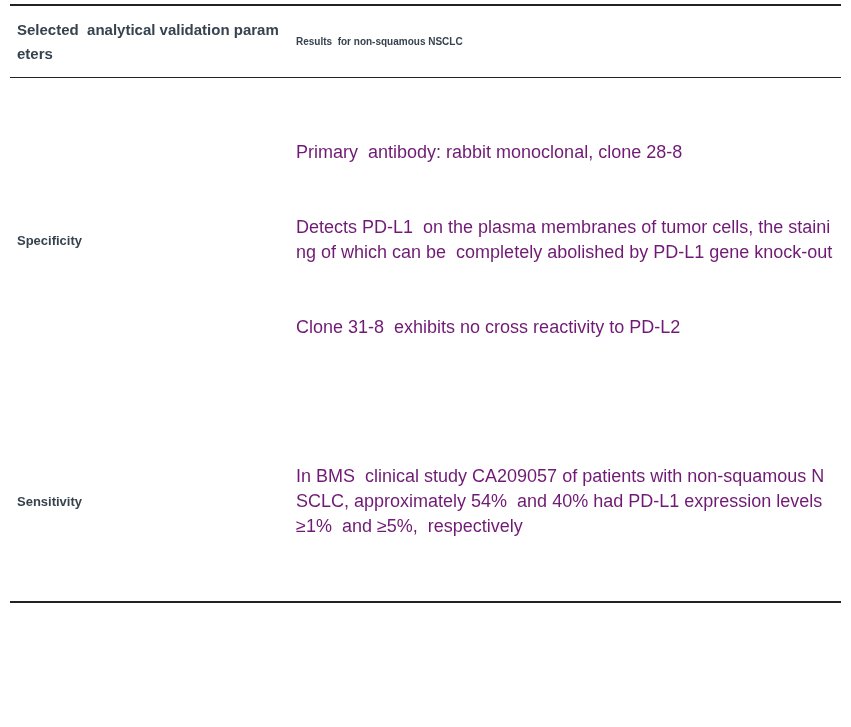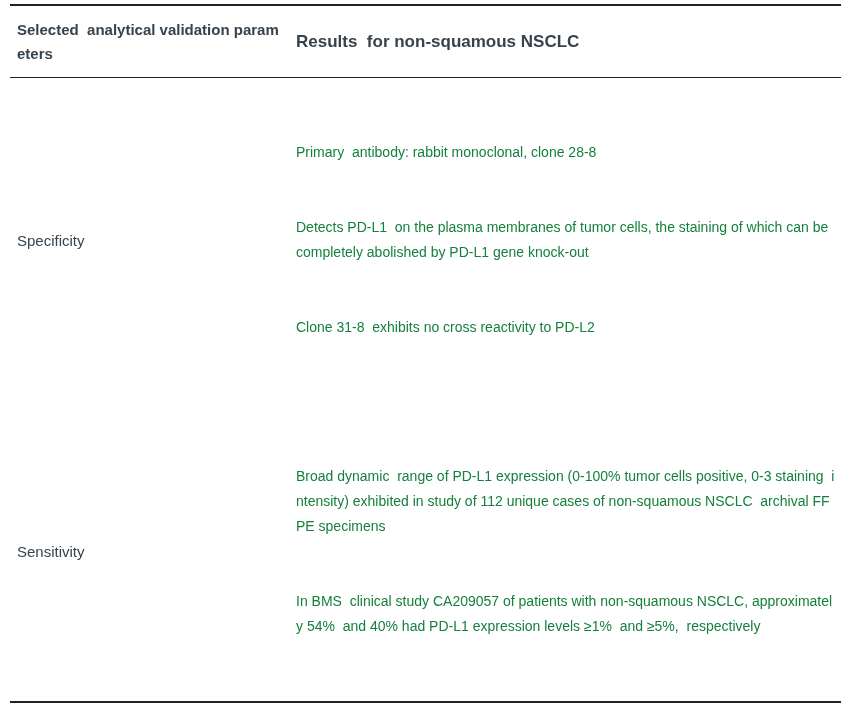--- a/index.html
+++ b/index.html
@@ -26,36 +26,36 @@
   }
   .th-param {
     width: 286px; flex: none;
     padding-left: 7px; padding-right: 14px;
     font-weight: bold; font-size: 15px; line-height: 24px;
     color: #36434f;
     white-space: pre-wrap; word-break: break-all;
   }
   .th-results {
     flex: 1;
-    font-weight: bold; font-size: 17px; line-height: 24px;
+    font-weight: bold; font-size: 10px; line-height: 24px;
     color: #36434f;
     white-space: pre-wrap;
   }
   .trow { display: flex; padding: 12px 0; }
   .td-param {
     width: 286px; flex: none;
     padding-left: 7px; padding-right: 14px;
     display: flex; align-items: center;
-    font-weight: normal; font-size: 15px;
+    font-weight: bold; font-size: 13px;
     color: #36434f;
   }
   .td-results {
     flex: 1; padding-right: 6px;
-    font-size: 14px; line-height: 25px;
-    color: #15803d;
+    font-size: 18px; line-height: 25px;
+    color: #701a75;
     white-space: pre-wrap; word-break: break-all;
   }
 </style>
 </head>
 <body>
 
 <div class="page">
 
   <div class="val-table">
 
@@ -73,20 +73,19 @@
         <div>Detects PD-L1  on the plasma membranes of tumor cells, the staining of which can be  completely abolished by PD-L1 gene knock-out</div>
         <div>Clone 31-8  exhibits no cross reactivity to PD-L2</div>
       </div>
     </div>
 
     <div class="trow">
       <div class="td-param">
         <span>Sensitivity</span>
       </div>
       <div class="td-results">
-        <div>Broad dynamic  range of PD-L1 expression (0-100% tumor cells positive, 0-3 staining  intensity) exhibited in study of 112 unique cases of non-squamous NSCLC  archival FFPE specimens</div>
         <div>In BMS  clinical study CA209057 of patients with non-squamous NSCLC, approximately 54%  and 40% had PD-L1 expression levels ≥1%  and ≥5%,  respectively</div>
       </div>
     </div>
 
   </div>
 
 </div>
 
 </body></html>

